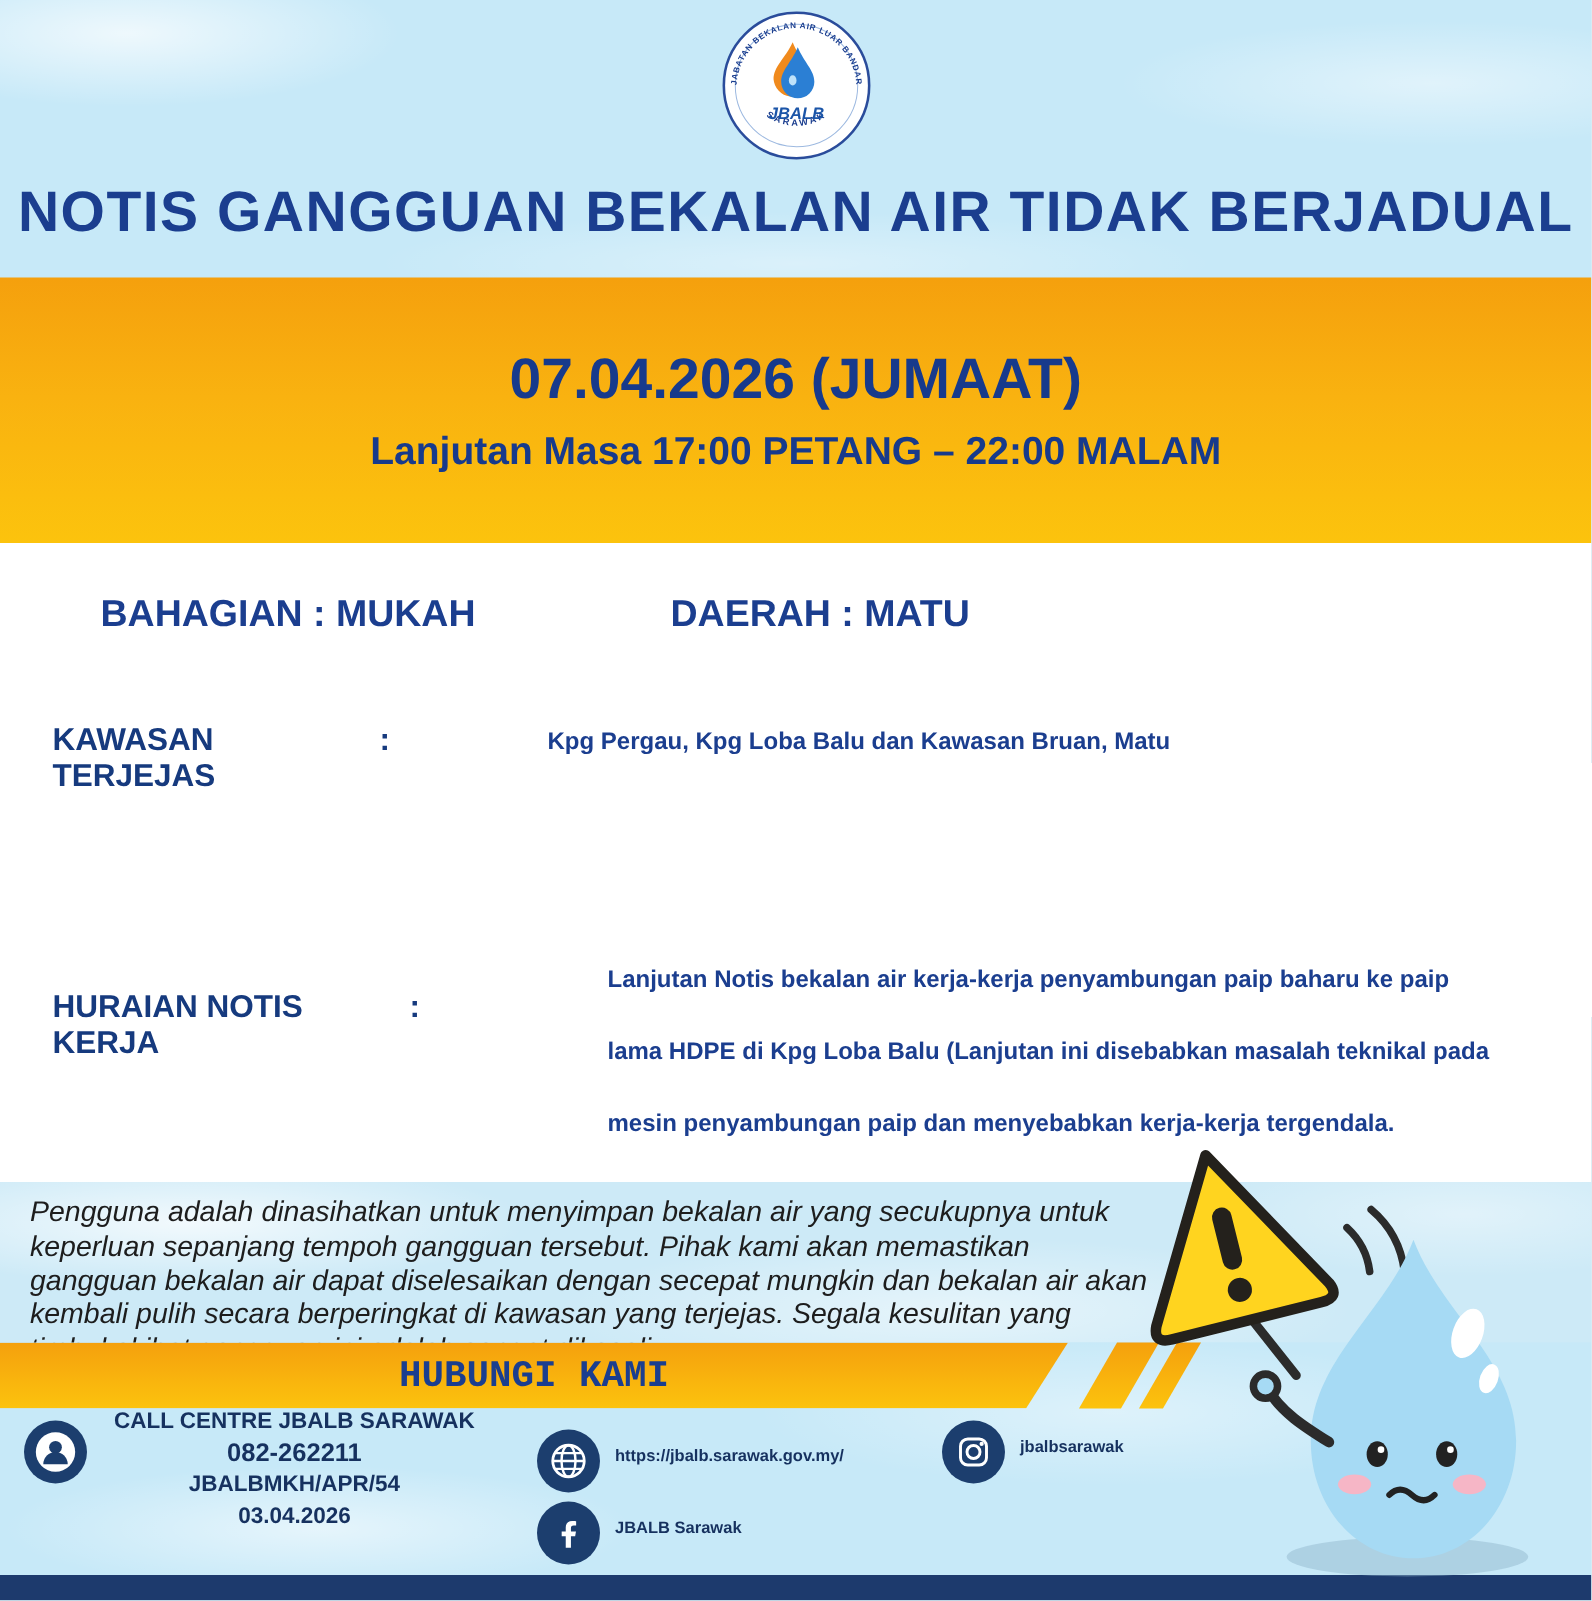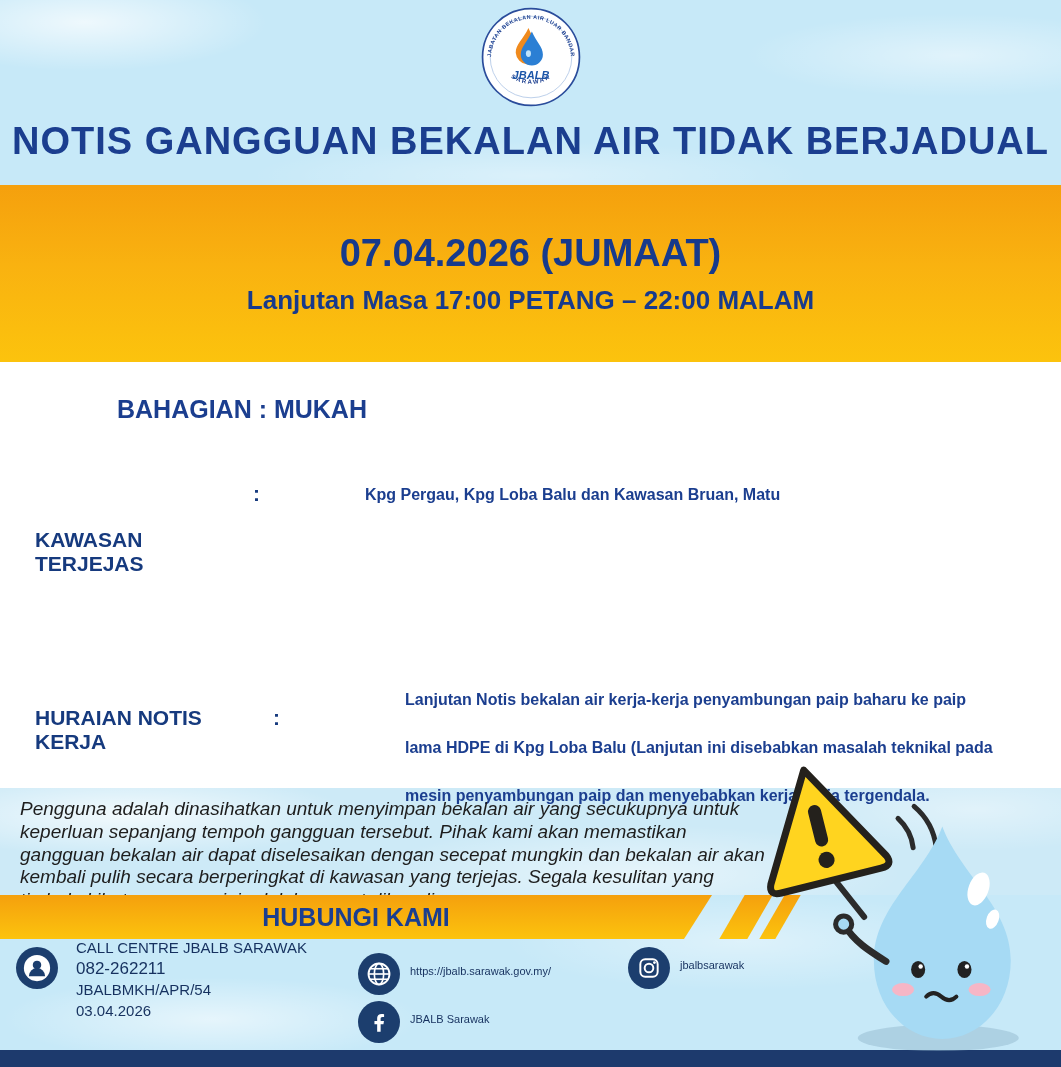--- a/index.html
+++ b/index.html
@@ -29,26 +29,26 @@
   
   .date-banner{
     height:177px; display:flex; flex-direction:column; justify-content:center; align-items:center;
     gap:10px; background:linear-gradient(180deg,#f5a00d 0%,#f9b210 45%,#fcc30d 100%);
   }
   .date-line{ font-size:38px; font-weight:bold; color:#173a8c; }
   .time-line{ font-size:26px; font-weight:bold; color:#173a8c; }
 
   
   .content{ height:426px; background:#ffffff; }
-  .region-row{ display:flex; padding-left:117px; gap:130px; padding-top:33px; }
+  .region-row{ display:flex; padding-left:67px; gap:130px; padding-top:33px; }
   .region-row span{ font-size:25px; font-weight:bold; color:#1b3e8f; }
   .detail-row{ display:grid; grid-template-columns:218px 112px auto; padding:0 28px 0 35px; align-items:start; }
   .detail-row.kawasan{ margin-top:58px; }
   .detail-row.huraian{ margin-top:100px;gap:20px; }
-  .detail-label{ font-size:21px; font-weight:bold; color:#163a7e;margin-top:46px; }
+  .detail-label{ font-size:21px; font-weight:bold; color:#163a7e; }
   .detail-colon{ font-size:21px; font-weight:bold; color:#163a7e; }
   .detail-value{ font-size:16px; font-weight:bold; color:#1b3e8f; }
   .detail-row.kawasan .detail-value{ padding-top:4px; }
   .detail-row.huraian .detail-label,
   .detail-row.huraian .detail-colon{ margin-top:30px; }
   .detail-row.huraian .detail-value{ width:600px; line-height:48px; }
 
   
   .advisory{
     height:107px; padding:10px 0 0 20px;
@@ -68,36 +68,36 @@
     background:
       radial-gradient(ellipse 300px 60px at 20% 80%, rgba(255,255,255,.55), transparent 70%),
       radial-gradient(ellipse 340px 70px at 70% 30%, rgba(255,255,255,.4), transparent 70%),
       #c7e9f8;
   }
   .contact-banner{ position:absolute; left:0; top:0; width:800px; height:44px; }
   .banner-main{
     position:absolute; left:0; top:0; width:712px; height:44px;
     background:linear-gradient(180deg,#f5a00d,#fcc30d);
     clip-path:polygon(0 0,100% 0,calc(100% - 28px) 100%,0 100%);
-    display:flex; align-items:center; justify-content:center;
+    display:flex; align-items:center; justify-content:center;font-family:Liberation Mono, monospace;
   }
   .banner-main span{ font-size:25px; font-weight:bold; color:#1b3e8f; }
   .banner-chip{
     position:absolute; top:0; height:44px;
     background:linear-gradient(180deg,#f5a00d,#fcc30d);
     transform:skewX(-30deg);
   }
   .chip1{ left:732px; width:28px; }
   .chip2{ left:772px; width:16px; }
 
   .icon-circle{
     position:absolute; width:42px; height:42px; border-radius:50%;
     background:#1c3e6e; display:flex; align-items:center; justify-content:center;
   }
-  .contact-text{ position:absolute; color:#16315f; font-weight:normal; }
+  .contact-text{ position:absolute; color:#16315f; font-weight:bold;text-align:center; }
   .call-text div{ font-size:15px; line-height:21px; }
   .call-text .phone{ font-size:17px; }
   .single-line{ font-size:11px; }
 
   
   .footer-bar{ height:17px; background:#1d3a6d; }
 
   
   .mascot{ position:absolute; left:745px; top:752px; width:302px; height:302px; z-index:5; }
 </style>
@@ -133,20 +133,21 @@
   </div>
 
   <div class="date-banner">
     <div class="date-line">07.04.2026 (JUMAAT)</div>
     <div class="time-line">Lanjutan Masa 17:00 PETANG – 22:00 MALAM</div>
   </div>
 
   <div class="content">
     <div class="region-row">
       <span>BAHAGIAN : MUKAH</span>
+      <span>DAERAH : MATU</span>
     </div>
 
     <div class="detail-row kawasan">
       <div class="detail-label">KAWASAN TERJEJAS</div>
       <div class="detail-colon">:</div>
       <div class="detail-value">Kpg Pergau, Kpg Loba Balu dan Kawasan Bruan, Matu</div>
     </div>
 
     <div class="detail-row huraian">
       <div class="detail-label">HURAIAN NOTIS KERJA</div>

